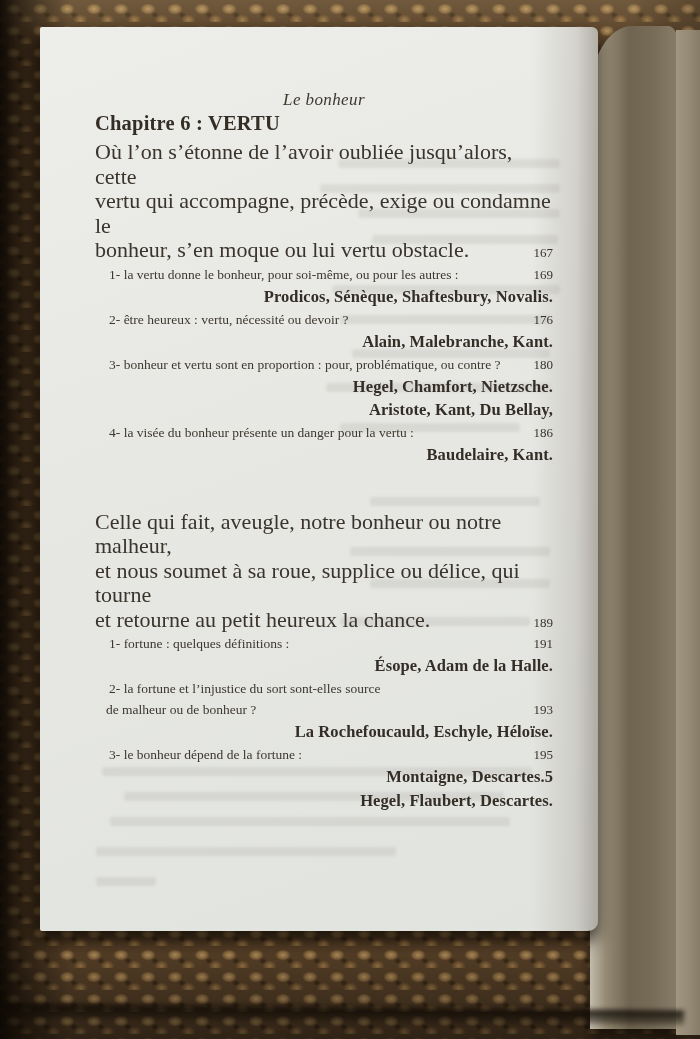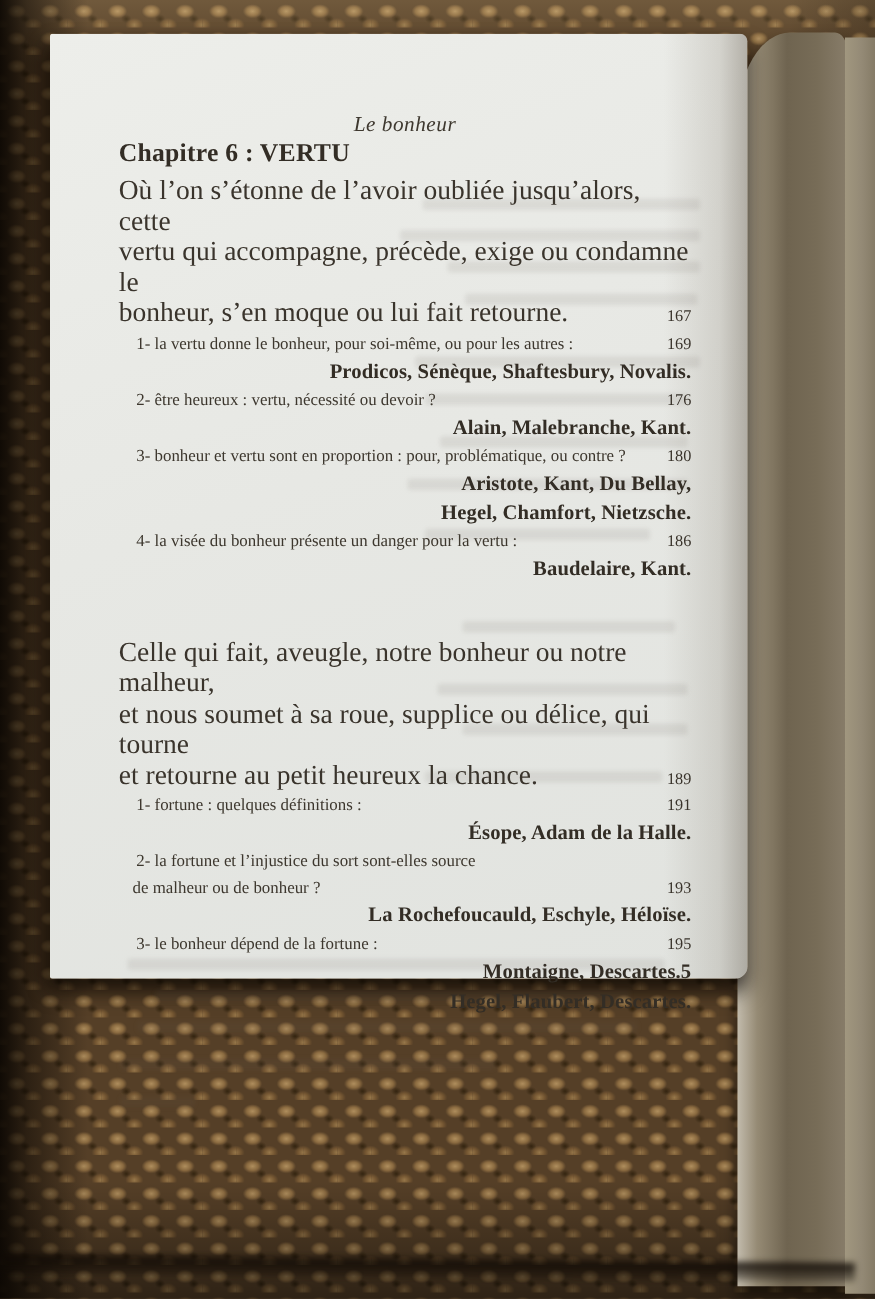--- a/index.html
+++ b/index.html
@@ -41,21 +41,21 @@
   }
   
   .floor-shadow {
     position: absolute; left: 0; top: 1004px; width: 684px; height: 15px;
     background: linear-gradient(180deg, rgba(14,9,4,.92) 0%, rgba(14,9,4,.25) 100%);
     filter: blur(2.5px);
     transform: rotate(0.55deg); transform-origin: 0 0;
   }
   
   .page {
-    position: absolute; left: 40px; top: 27px; width: 558px; height: 756px;
+    position: absolute; left: 40px; top: 27px; width: 558px; height: 904px;
     background:
       linear-gradient(90deg, rgba(0,0,0,0) 88%, rgba(110,100,84,.18) 96%, rgba(95,85,70,.40) 100%),
       linear-gradient(160deg, #edeeea 0%, #e7e8e4 45%, #e1e3df 100%);
     box-shadow: 0 10px 16px rgba(12,7,3,.65), -6px 6px 14px rgba(12,7,3,.35);
     border-radius: 2px 6px 10px 2px;
   }
   
   .ghost {
     position: absolute; height: 9px; border-radius: 3px;
     background: rgba(100,94,82,.11);
@@ -132,21 +132,21 @@
   <div class="content">
 
     <div class="running-header">Le bonheur</div>
 
     <section class="chapter chapter-1">
       <div class="chapter-title">Chapitre 6 : VERTU</div>
 
       <div class="intro-line">Où l’on s’étonne de l’avoir oubliée jusqu’alors, cette</div>
       <div class="intro-line">vertu qui accompagne, précède, exige ou condamne le</div>
       <div class="flex-row">
-        <span class="intro-line">bonheur, s’en moque ou lui fait retourne.</span>
+        <span class="intro-line">bonheur, s’en moque ou lui vertu obstacle.</span>
         <span class="page-num">167</span>
       </div>
 
       <div class="item">
         <div class="item-row">
           <span><span>1-</span> <span>la vertu donne le bonheur, pour soi-même, ou pour les autres :</span></span>
           <span class="page-num">169</span>
         </div>
         <div class="authors">Prodicos, Sénèque, Shaftesbury, Novalis.</div>
       </div>
@@ -157,22 +157,22 @@
           <span class="page-num">176</span>
         </div>
         <div class="authors">Alain, Malebranche, Kant.</div>
       </div>
 
       <div class="item">
         <div class="item-row">
           <span><span>3-</span> <span>bonheur et vertu sont en proportion : pour, problématique, ou contre ?</span></span>
           <span class="page-num">180</span>
         </div>
+        <div class="authors">Hegel, Chamfort, Nietzsche.</div>
         <div class="authors">Aristote, Kant, Du Bellay,</div>
-        <div class="authors">Hegel, Chamfort, Nietzsche.</div>
       </div>
 
       <div class="item">
         <div class="item-row">
           <span><span>4-</span> <span>la visée du bonheur présente un danger pour la vertu :</span></span>
           <span class="page-num">186</span>
         </div>
         <div class="authors">Baudelaire, Kant.</div>
       </div>
     </section>

